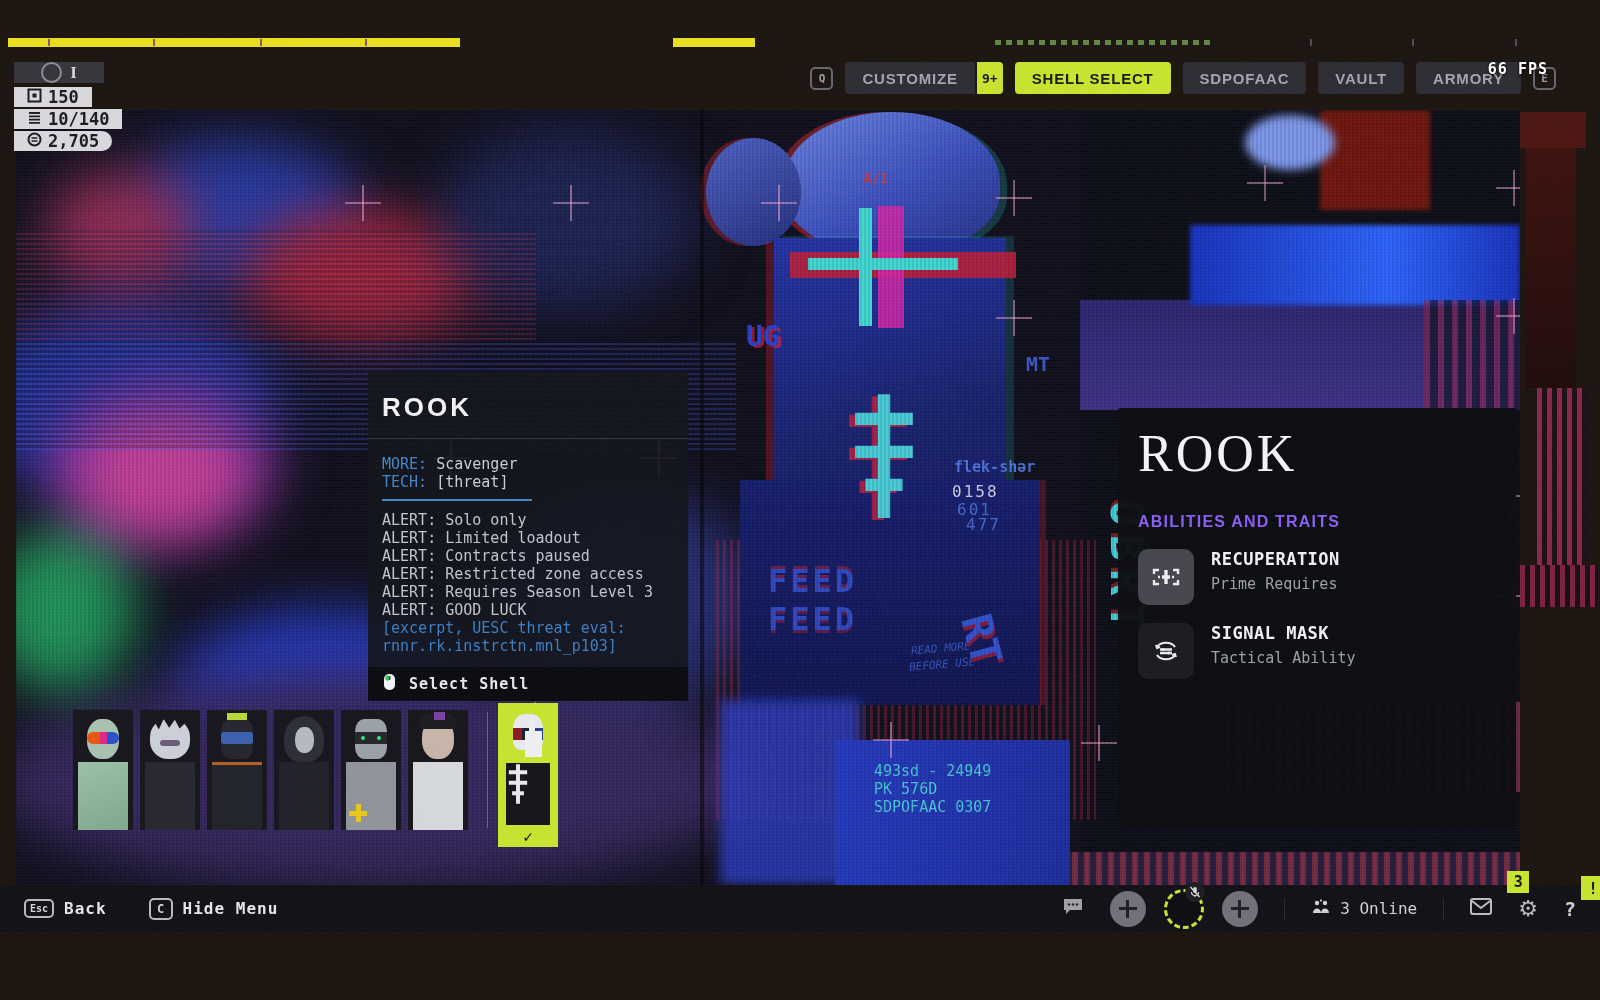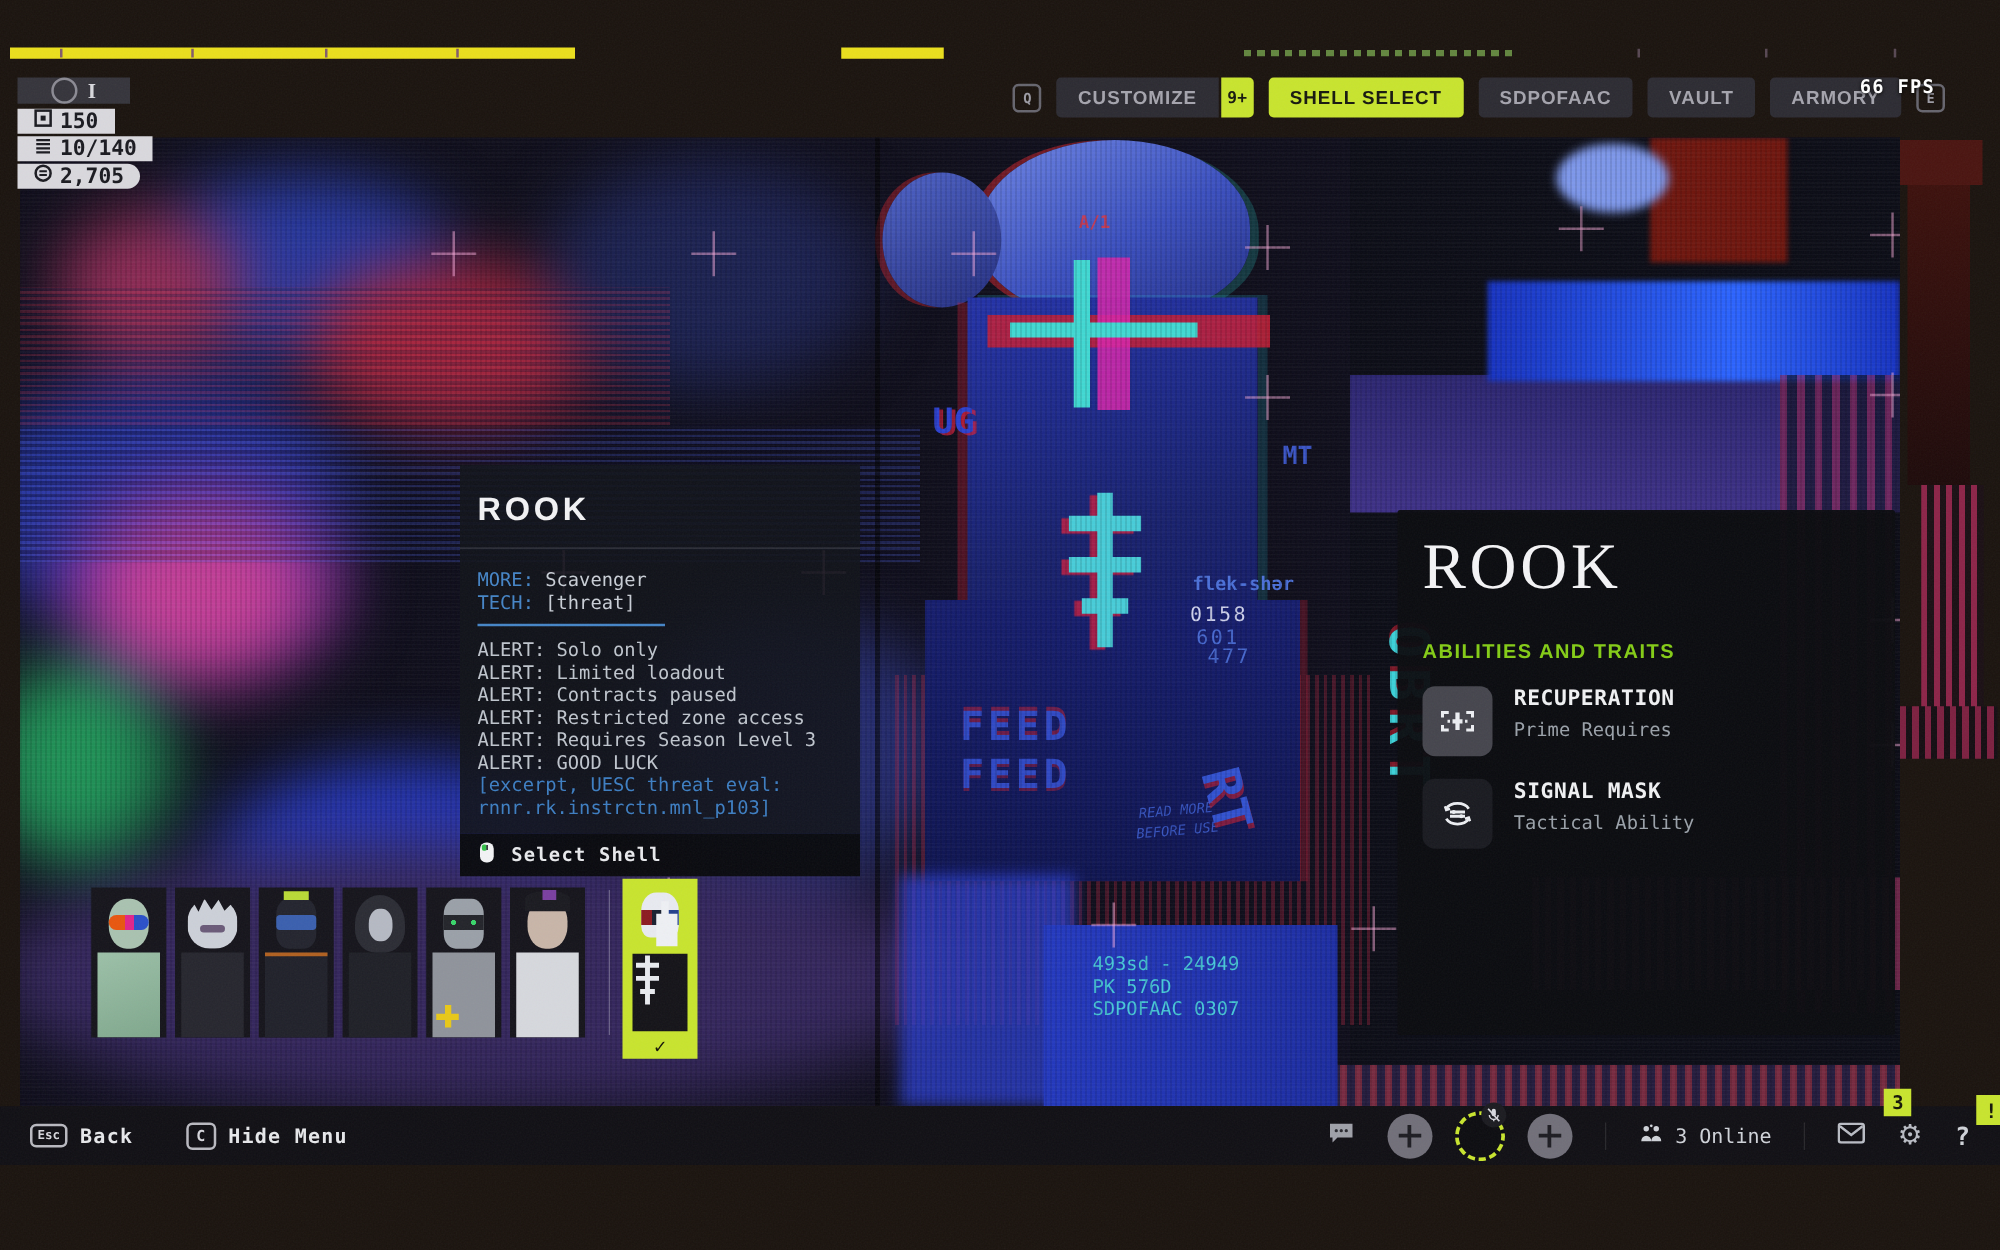--- a/index.html
+++ b/index.html
@@ -118,21 +118,21 @@
   .px-head{left:15px;top:11px;width:30px;height:36px;background:#e8eaf0;border-radius:40% 40% 25% 25%;}
   .px-visor{left:15px;top:25px;width:30px;height:12px;background:linear-gradient(90deg,#8c1a20 0 9px,#1a2030 9px 19px,#23408c 19px);}
   .px-hand{left:27px;top:28px;width:17px;height:26px;background:#eef0f4;}
   .px-fing{left:31px;top:18px;width:6px;height:14px;background:#eef0f4;}
   .px-body{left:8px;top:60px;width:44px;height:62px;background:#141318;display:flex;align-items:center;justify-content:center;}
   .px-check{left:0;bottom:1px;width:60px;text-align:center;color:#141408;font:700 16px "DejaVu Sans Mono",monospace;}
 
   
   .details{position:absolute;left:1118px;top:408px;width:398px;height:420px;background:rgba(10,11,15,.97);z-index:18;border-radius:2px;}
   .dt-title{margin:16px 0 0 20px;font:500 52px "Liberation Serif",serif;letter-spacing:3px;color:#f4f4f6;}
-  .dt-section{margin:30px 0 0 20px;font:800 16px "Liberation Sans",sans-serif;letter-spacing:1.2px;color:#84cc16;}
+  .dt-section{margin:30px 0 0 20px;font:800 16px "Liberation Sans",sans-serif;letter-spacing:1.2px;color:#8b5cf6;}
   .ab-row{display:flex;gap:17px;margin:18px 0 0 20px;cursor:pointer;}
   .ab-tile{width:56px;height:56px;border-radius:10px;display:flex;align-items:center;justify-content:center;flex:none;}
   .ab-tile.light{background:#45454d;}
   .ab-tile.dark{background:#191a20;}
   .ab-name{font:700 17px "DejaVu Sans Mono",monospace;letter-spacing:.5px;color:#f0f1f3;}
   .ab-type{margin-top:6px;font:15px "DejaVu Sans Mono",monospace;color:#9aa1a9;}
 
   
   .bottombar{position:absolute;left:0;top:885px;width:1600px;height:47px;background:#100f14;z-index:25;display:flex;align-items:center;padding:0 24px;box-sizing:border-box;}
   .hintgrp{display:flex;align-items:center;gap:10px;cursor:pointer;}

